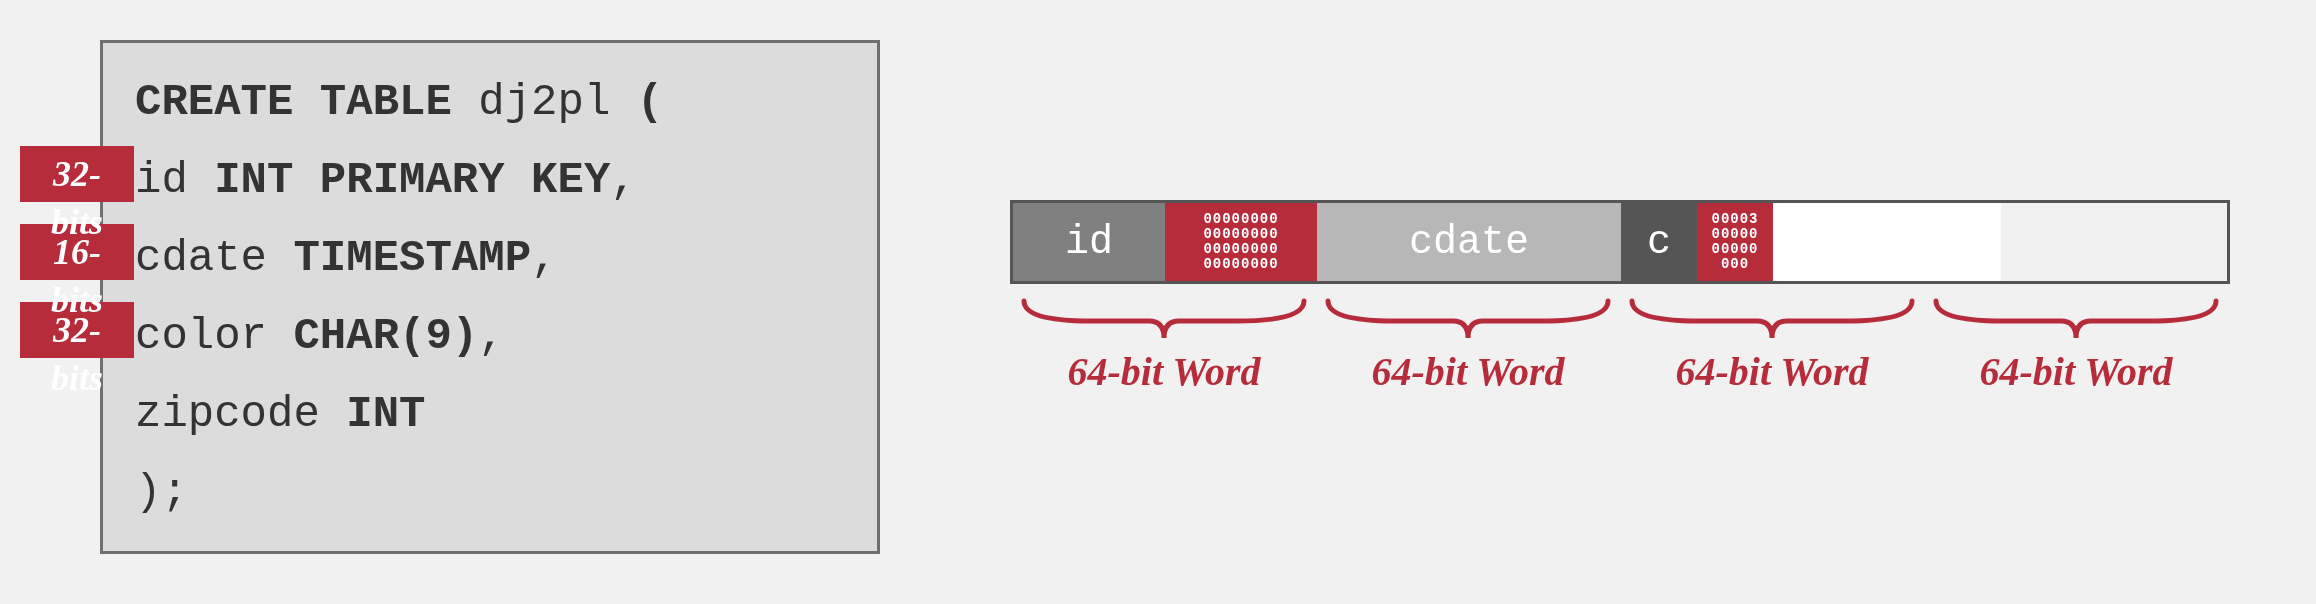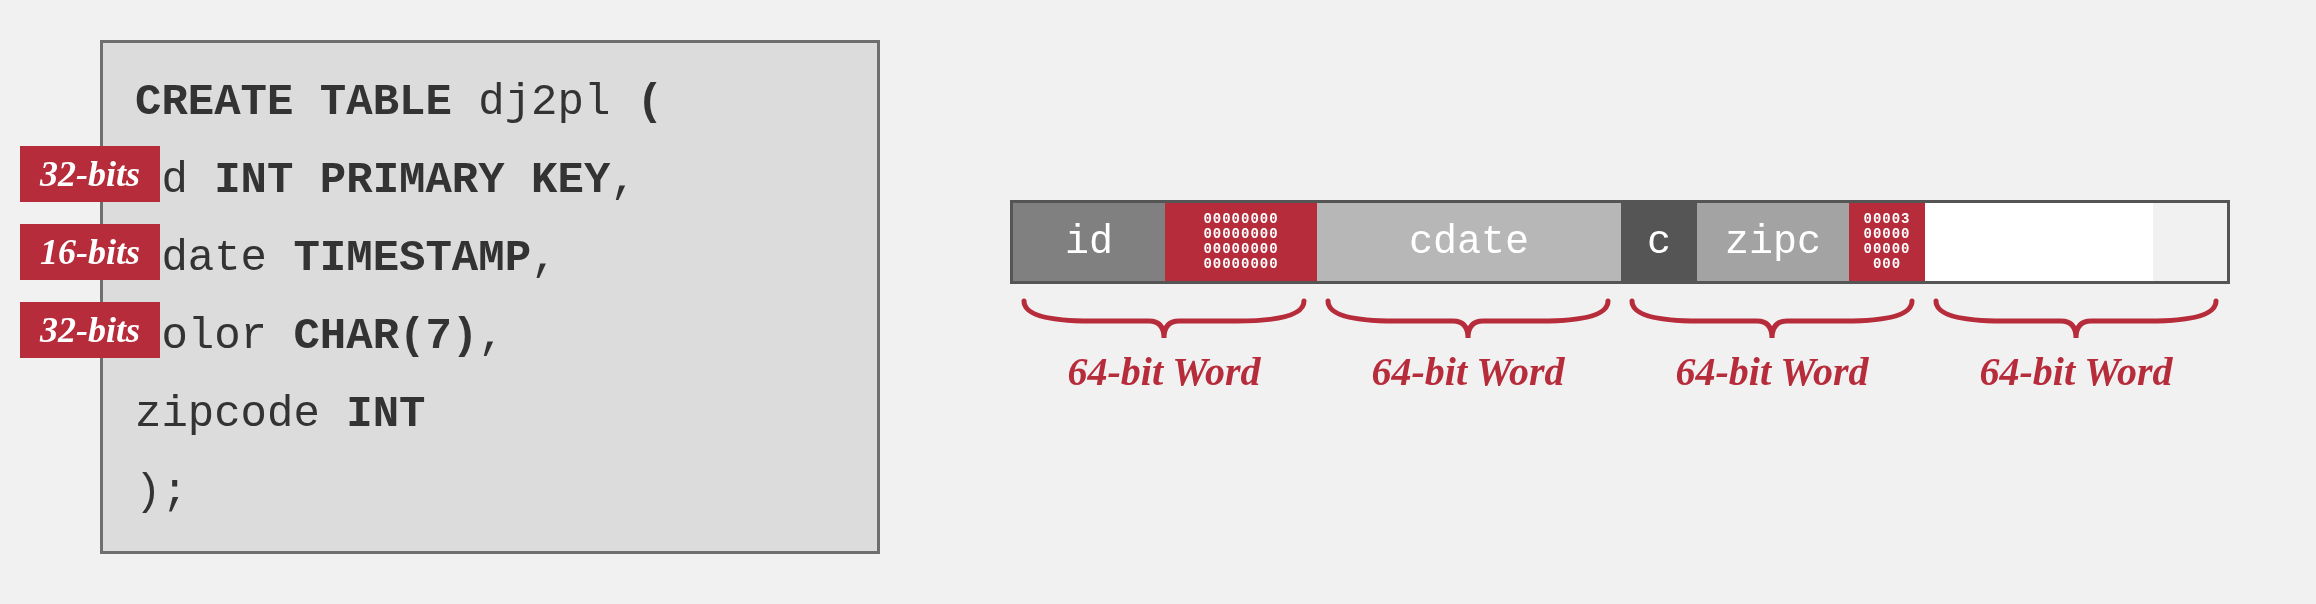--- a/index.html
+++ b/index.html
@@ -45,21 +45,21 @@
   }
   .bit-tag{
     background:var(--accent);
     color:var(--accent-fg);
     font-style:italic;
     font-weight:700;
     font-size:36px;
     font-family:Georgia,'Times New Roman',serif;
     padding:4px 14px;
     margin-bottom:22px;
-    width:140px;
+    width:114px;
     text-align:center;
     box-sizing:border-box;
     height:56px;
     line-height:48px;
   }
 
   
   .mem-wrap{
     position:absolute;
     left:1010px; top:200px;
@@ -121,36 +121,35 @@
 <div class="code-wrap">
   <div class="bit-tags">
     <div class="bit-tag">32-bits</div>
     <div class="bit-tag">16-bits</div>
     <div class="bit-tag">32-bits</div>
   </div>
   <div class="code-box">
     <div class="row"><span class="kw">CREATE TABLE</span> <span>dj2pl</span> <span class="kw">(</span></div>
     <div class="row"><span>id</span> <span class="kw">INT PRIMARY KEY</span><span>,</span></div>
     <div class="row"><span>cdate</span> <span class="kw">TIMESTAMP</span><span>,</span></div>
-    <div class="row"><span>color</span> <span class="kw">CHAR(7)</span><span>,</span></div>
+    <div class="row"><span>color</span> <span class="kw">CHAR(9)</span><span>,</span></div>
     <div class="row"><span>zipcode</span> <span class="kw">INT</span><span></span></div>
     <div class="row">);</div>
   </div>
 </div>
 
 <div class="mem-wrap">
   <div class="mem-bar">
     <div class="slot dark1 w32">id</div>
     <div class="slot pad w32">00000000
 00000000
 00000000
 00000000</div>
     <div class="slot light1 w64">cdate</div>
     <div class="slot dark2 w16">c</div>
-    <div class="slot light2 w32">zipc</div>
     <div class="slot pad w16">00003
 00000
 00000
 000</div>
     <div class="slot white w48"></div>
   </div>
   <div class="braces">
 
     <div class="brace">
       <svg width="290" height="48" viewBox="0 0 290 48">

